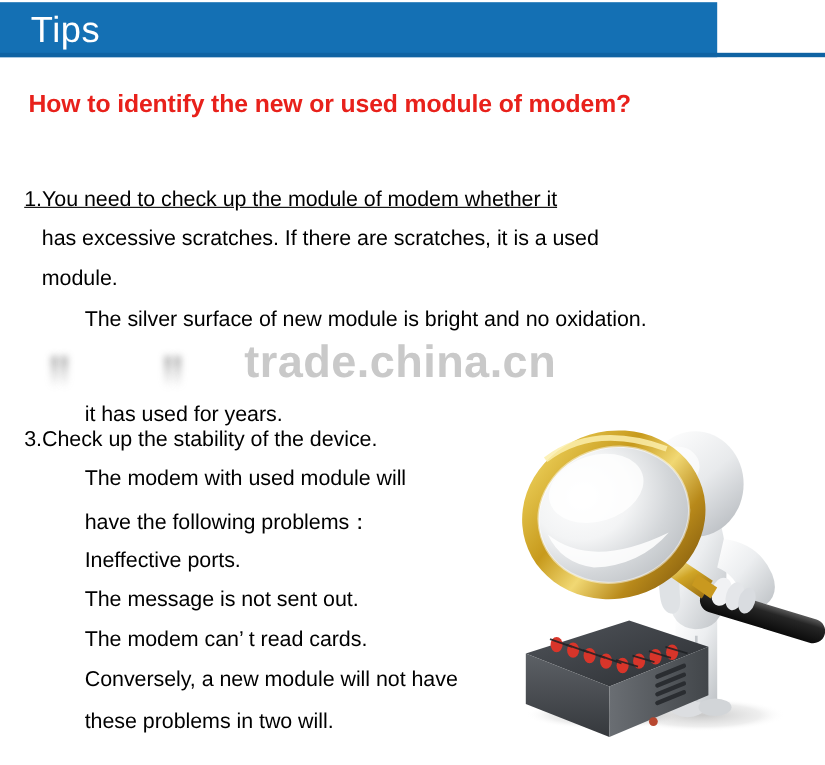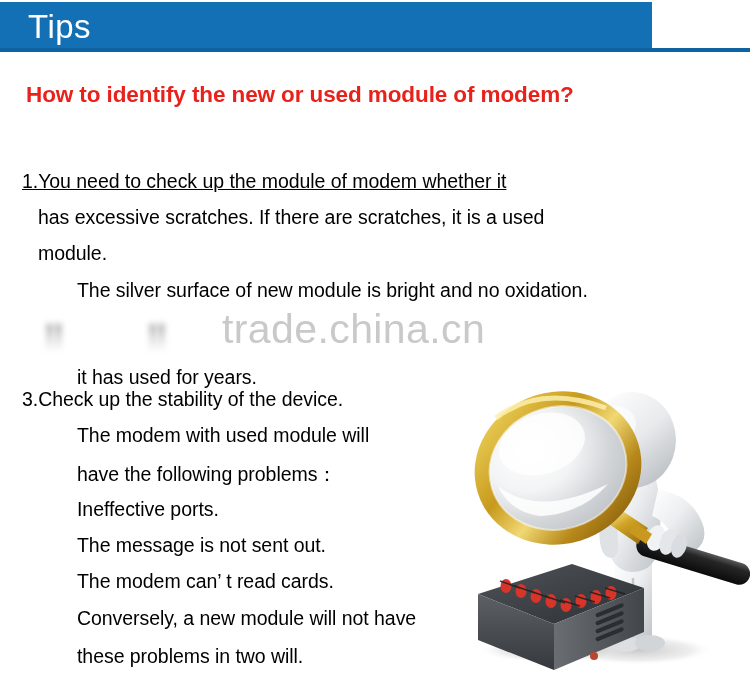--- a/index.html
+++ b/index.html
@@ -93,21 +93,21 @@
   }
 
   
   #watermark {
     position: absolute;
     left: 222px;
     top: 306px;
     font-size: 41px;
     line-height: 46px;
     color: #c9c9c9;
-    font-weight: 400;
+    font-weight: 700;
     letter-spacing: 0.4px;
     white-space: nowrap;
     pointer-events: none;
   }
 
   
   #illustration {
     position: absolute;
     left: 462px;
     top: 382px;

